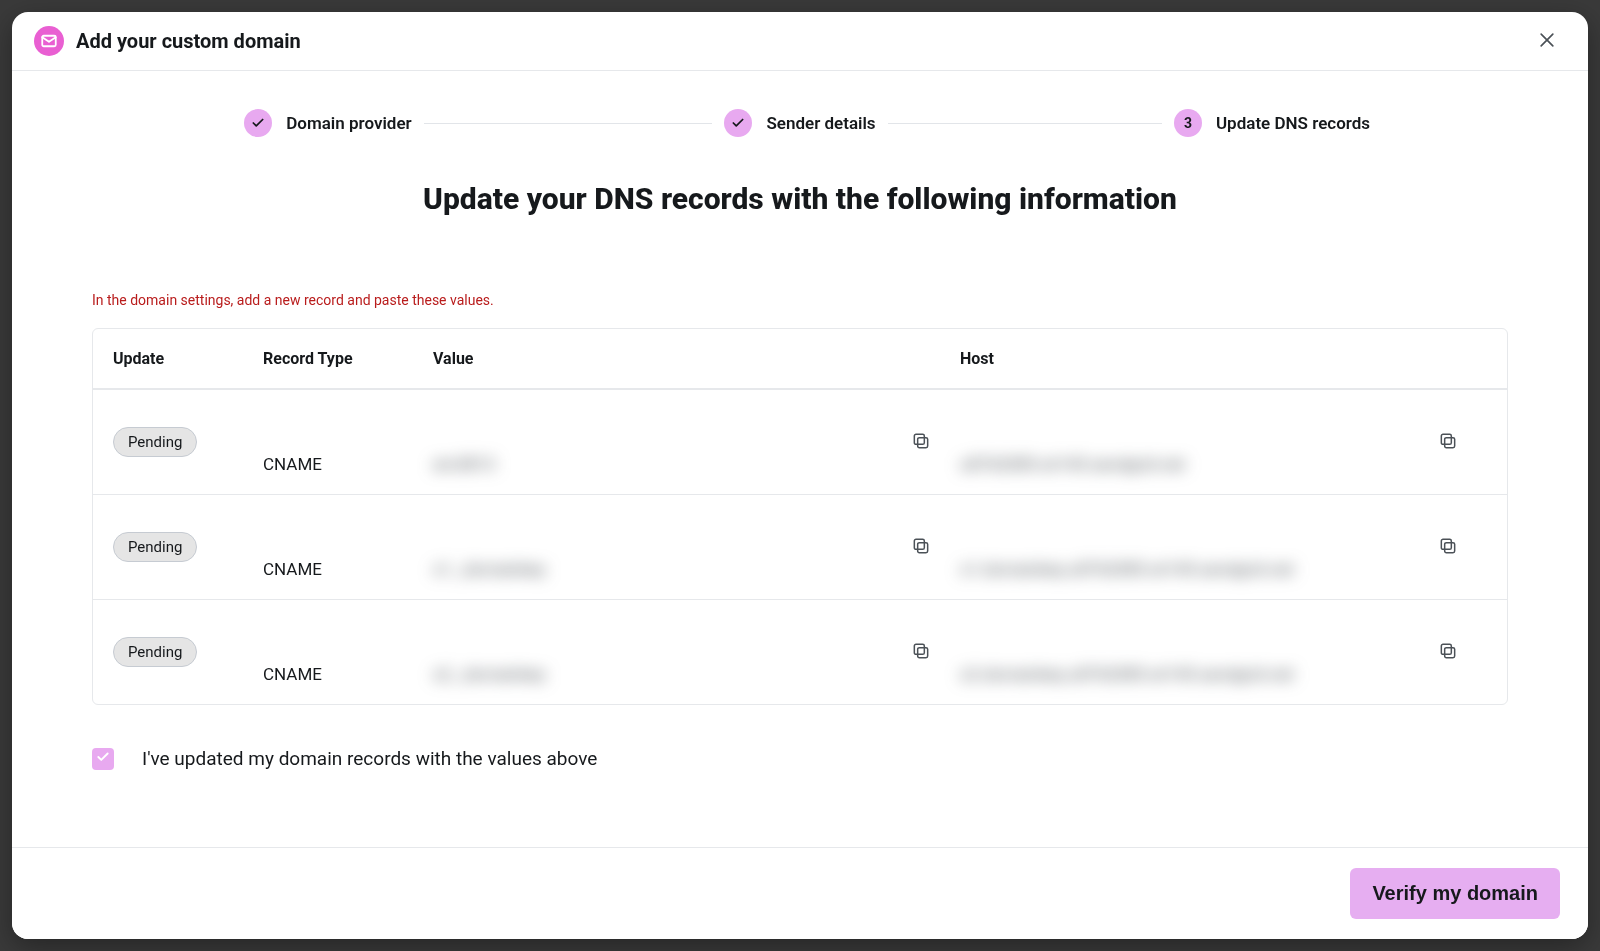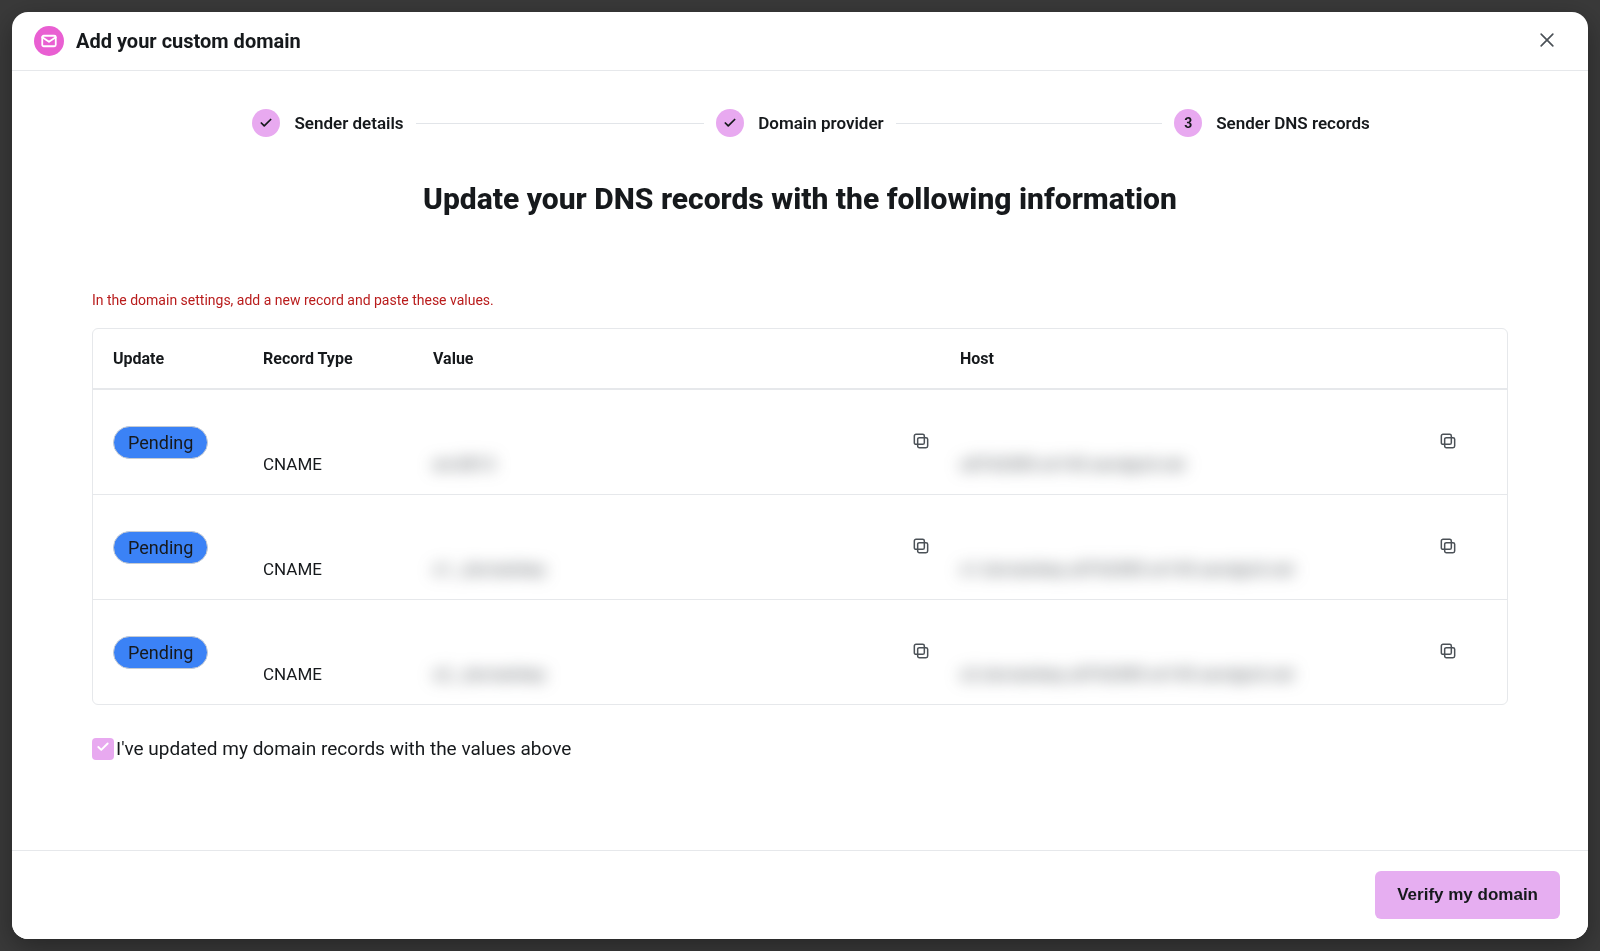--- a/index.html
+++ b/index.html
@@ -98,55 +98,55 @@
       padding: 20px 20px;
     }
     .records-header { border-bottom: 1px solid #e6e8eb; }
     .records-row { border-top: 1px solid #e6e8eb; min-height: 85px; }
     .records-row:first-of-type { border-top: none; }
     .th { font-size: 16px; font-weight: 700; color: #16191c; }
 
     .status-pill {
       display: inline-flex; align-items: center; justify-content: center;
       border: 1px solid #c6cbd2; border-radius: 999px;
-      padding: 5px 14px; font-size: 18px; color: #16191c; background: #3b82f6;
+      padding: 5px 14px; font-size: 15px; color: #16191c; background: #e5e5e5;
     }
     .td { font-size: 17px; color: #16191c; margin-top: 44px; }
 
     .copy-cell { display: flex; align-items: center; justify-content: space-between; gap: 16px; padding-right: 24px; }
     .blur-text {
       filter: blur(8px);
       color: #4b5157; user-select: none;
       white-space: nowrap;
     }
     .copy-btn {
       border: none; background: transparent; cursor: pointer; color: #4b5157;
       width: 30px; height: 30px; display: flex; align-items: center; justify-content: center; border-radius: 6px; flex: 0 0 auto;
     }
     .copy-btn svg { width: 20px; height: 20px; }
 
     .confirm-row {
-      display: flex; align-items: center; gap: 2px; margin-top: 32px;
+      display: flex; align-items: center; gap: 28px; margin-top: 42px;
     }
     .checkbox {
       width: 22px; height: 22px; border-radius: 4px; background: #e8a9f0; display: flex; align-items: center; justify-content: center; color: #fff; cursor: pointer;
       border: none; flex: 0 0 auto;
     }
     .checkbox svg { width: 14px; height: 14px; }
     .confirm-label { font-size: 19px; color: #16191c; }
 
     .modal-footer {
       border-top: 1px solid #e6e8eb;
       display: flex; justify-content: flex-end; align-items: center;
       padding: 20px 28px;
       background: #fff;
     }
     .primary-btn {
       background: #e6aef1; border: none; color: #16191c;
-      font-size: 17px; font-weight: 700;
+      font-size: 20px; font-weight: 700;
       padding: 14px 22px; border-radius: 6px; cursor: pointer;
     }
   </style>
 </head>
 <body>
 
 <div class="backdrop"></div>
 
 <div class="modal">
 
@@ -173,37 +173,37 @@
   <div class="modal-body">
 
     <div class="stepper">
       <div class="step">
         <div class="step-inner">
           <span class="step-circle">
             <svg viewBox="0 0 24 24" fill="none" stroke="#16191c" stroke-width="3" stroke-linecap="round" stroke-linejoin="round">
                 <polyline points="4 12 9 17 20 6"></polyline>
               </svg>
           </span>
-          <span class="step-label">Sender details</span>
+          <span class="step-label">Domain provider</span>
         </div>
       </div>
       <div class="step">
         <div class="step-inner">
           <span class="step-circle">
             <svg viewBox="0 0 24 24" fill="none" stroke="#16191c" stroke-width="3" stroke-linecap="round" stroke-linejoin="round">
                 <polyline points="4 12 9 17 20 6"></polyline>
               </svg>
           </span>
-          <span class="step-label">Domain provider</span>
+          <span class="step-label">Sender details</span>
         </div>
       </div>
       <div class="step">
         <div class="step-inner">
           <span class="step-circle">3</span>
-          <span class="step-label">Sender DNS records</span>
+          <span class="step-label">Update DNS records</span>
         </div>
       </div>
     </div>
 
     <h2 class="headline">Update your DNS records with the following information</h2>
 
     <p class="subtext">In the domain settings, add a new record and paste these values.</p>
 
     <div class="records-table">
       <div class="records-header">

